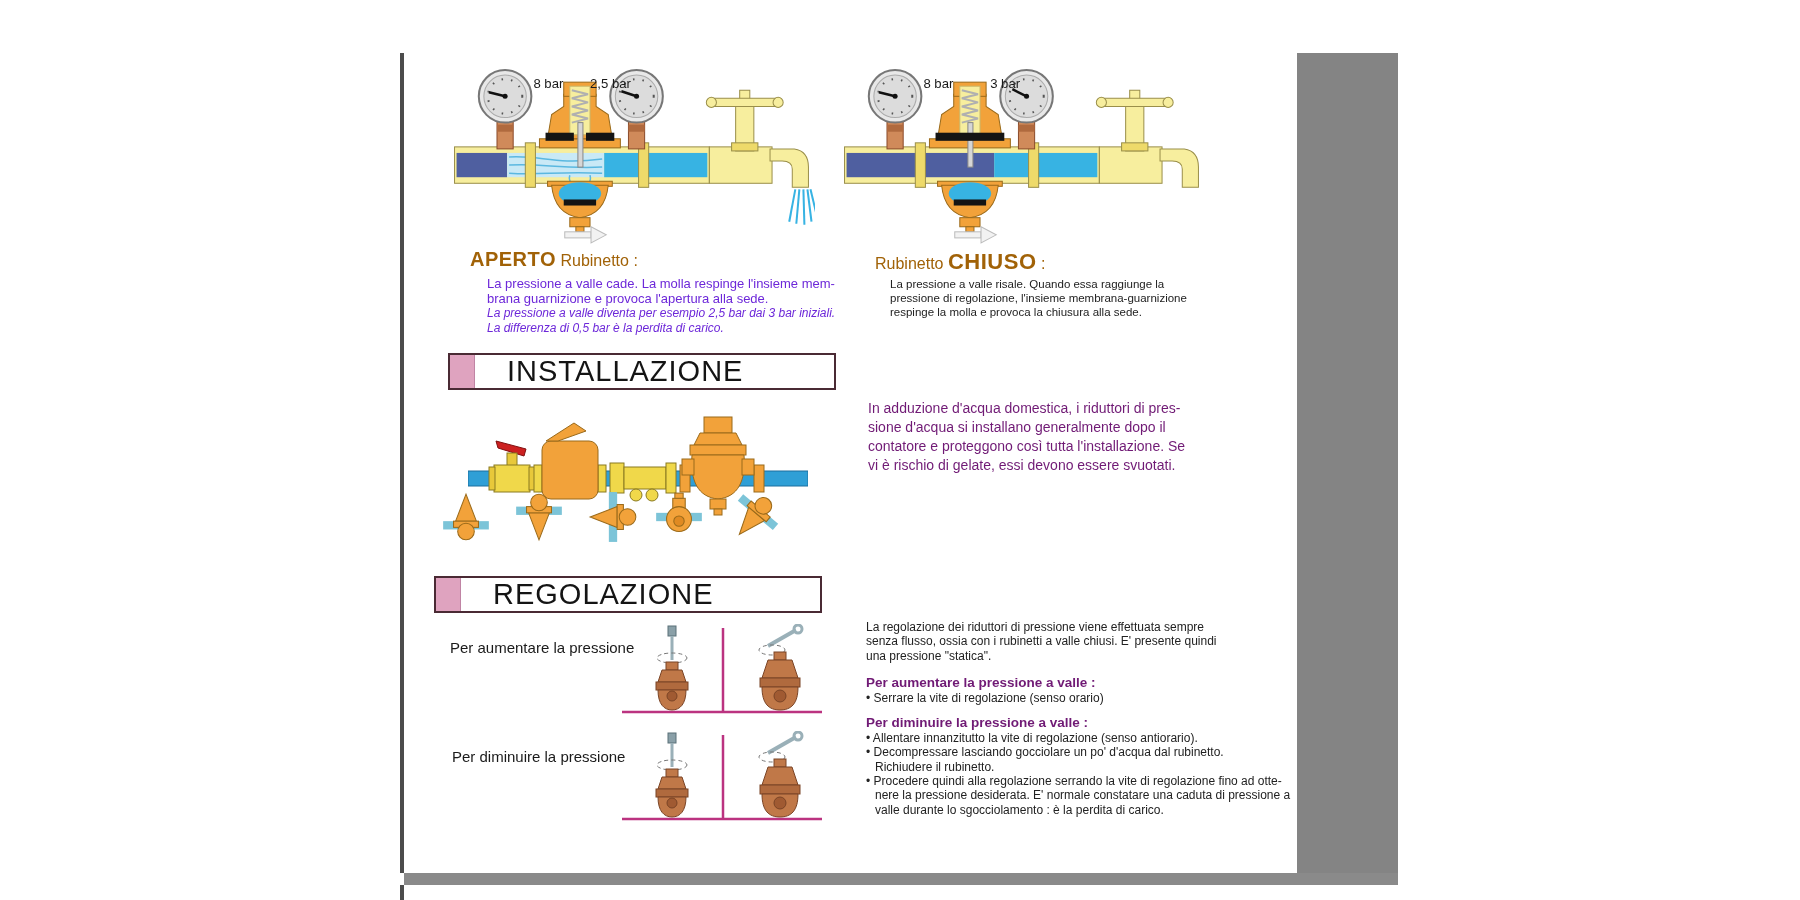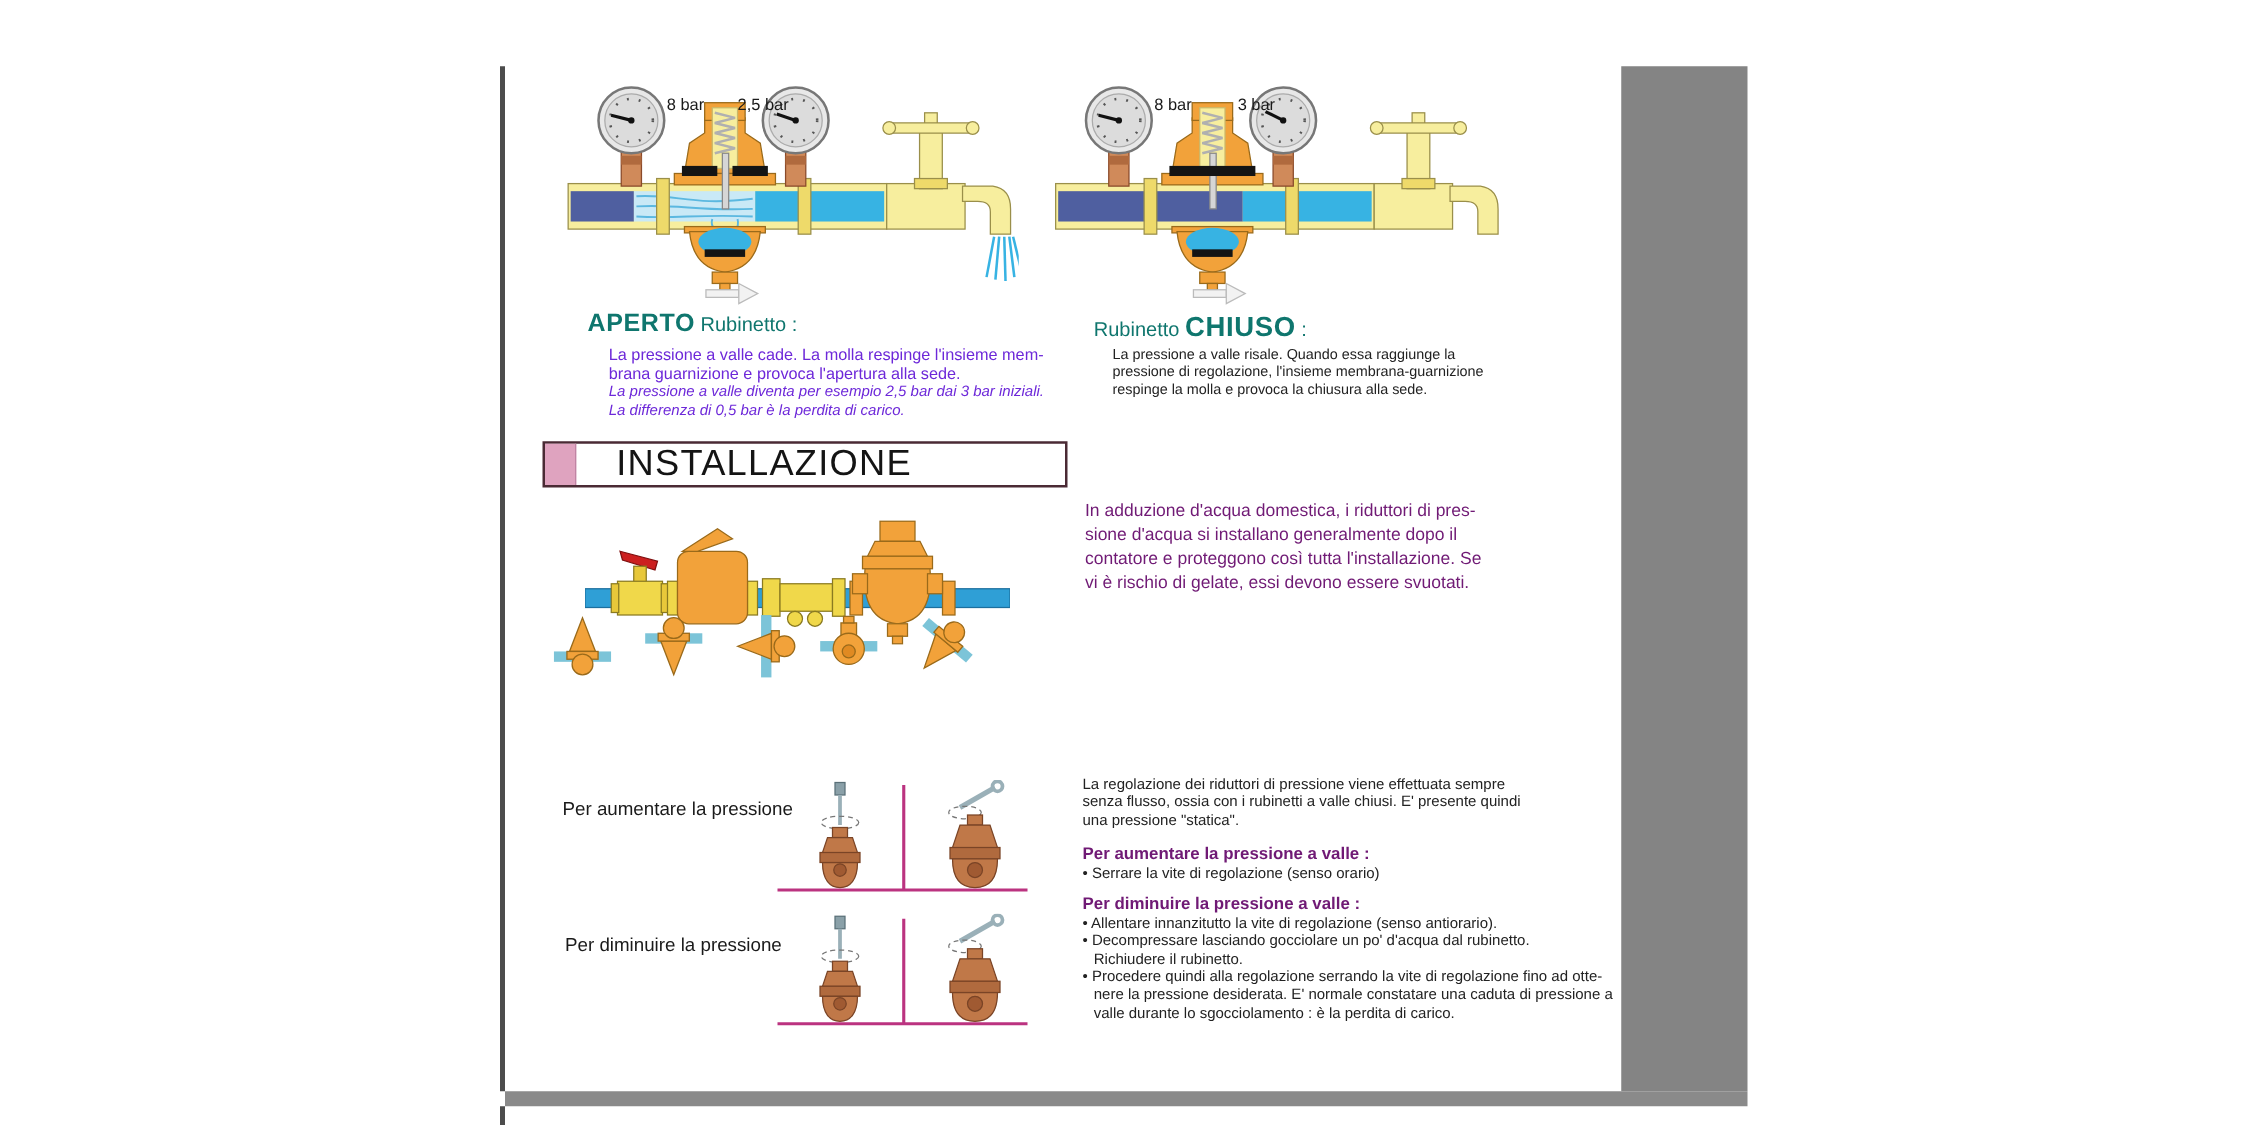--- a/index.html
+++ b/index.html
@@ -9,21 +9,21 @@
   .ln{white-space:nowrap;}
 
   
   .edge1{left:400px;top:25px;width:4px;height:820px;background:#4c4c4c;}
   .shadowR{left:1297px;top:25px;width:101px;height:820px;background:#848484;}
   .gapband{left:404px;top:845px;width:994px;height:12px;background:#8a8a8a;}
   .edge2{left:400px;top:857px;width:4px;height:43px;background:#4c4c4c;}
   .p2rule{left:433px;top:890px;width:864px;height:3px;background:#bdbdbd;}
 
   
-  .fig-head{font-size:16px;color:#0f766e;}
+  .fig-head{font-size:16px;color:#a16207;}
   .fig-head b.big{font-size:20px;letter-spacing:.5px;}
   .fig-head b.big2{font-size:22px;letter-spacing:.5px;}
   .openbody{font-size:13px;line-height:15px;color:#6d28d9;}
   .openbody .it{font-style:italic;font-size:12px;line-height:14.6px;}
   .closedbody{font-size:11.5px;line-height:14px;color:#222;}
 
   
   .sechead{display:flex;align-items:stretch;border:2px solid #4a2a34;background:#fff;height:37px;box-sizing:border-box;}
   .sechead .pink{width:24px;background:#dfa3bf;border-right:1px solid #c084a4;}
   .sechead .ttl{font-size:29px;letter-spacing:1px;color:#141414;align-self:center;margin-left:32px;line-height:1;}
@@ -195,21 +195,21 @@
     <span>Rubinetto</span>
     <b class="big2">CHIUSO</b>
     <span>:</span>
   </div>
   <div class="abs closedbody" style="left:890px;top:249px">
     <div class="ln">La pressione a valle risale. Quando essa raggiunge la</div>
     <div class="ln">pressione di regolazione, l'insieme membrana-guarnizione</div>
     <div class="ln">respinge la molla e provoca la chiusura alla sede.</div>
   </div>
 
-  <div class="abs sechead" style="left:434px;top:325px;width:420px">
+  <div class="abs sechead" style="left:448px;top:325px;width:388px">
     <div class="pink"></div>
     <div class="ttl">INSTALLAZIONE</div>
   </div>
 
   <svg class="abs" style="left:468px;top:382px" width="340" height="142" viewBox="0 0 340 140">
     <rect x="0" y="60" width="340" height="15" fill="#2f9fd6" stroke="#1c6f9e"></rect>
     <g>
       <polygon points="28,30 58,38 56,45 30,37" fill="#cc2020" stroke="#801010"></polygon>
       <rect x="39" y="42" width="10" height="14" fill="#e8c83a" stroke="#8a7a20"></rect>
       <rect x="26" y="54" width="36" height="27" fill="#f0d84a" stroke="#8a7a20"></rect>
@@ -277,20 +277,24 @@
     </g>
   </svg>
 
   <div class="abs rcol1" style="left:868px;top:371px">
     <div class="ln">In adduzione d'acqua domestica, i riduttori di pres-</div>
     <div class="ln">sione d'acqua si installano generalmente dopo il</div>
     <div class="ln">contatore e proteggono così tutta l'installazione. Se</div>
     <div class="ln">vi è rischio di gelate, essi devono essere svuotati.</div>
   </div>
 
+  <div class="abs sechead" style="left:434px;top:548px;width:388px">
+    <div class="pink"></div>
+    <div class="ttl">REGOLAZIONE</div>
+  </div>
 
   <div class="abs reglabel" style="left:450px;top:611px">Per aumentare la pressione</div>
   <div class="abs reglabel" style="left:452px;top:720px">Per diminuire la pressione</div>
 
   <svg class="abs" style="left:560px;top:596px" width="270" height="96" viewBox="0 0 270 96">
     <line x1="163" y1="4" x2="163" y2="88" stroke="#bb3380" stroke-width="2.5"></line>
     <line x1="62" y1="88" x2="262" y2="88" stroke="#bb3380" stroke-width="2.5"></line>
     <g>
       <rect x="108" y="2" width="8" height="10" fill="#8aa0a8" stroke="#5a7078"></rect>
       <rect x="110.5" y="12" width="3" height="24" fill="#9ab0b8"></rect>

